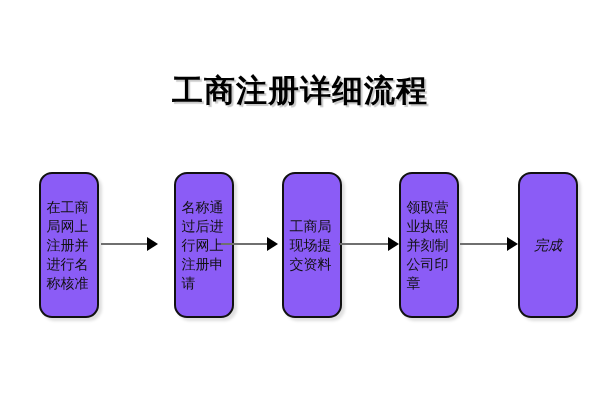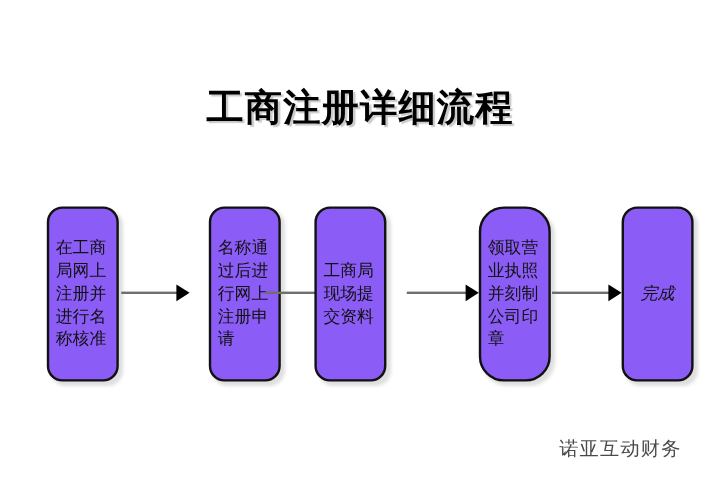--- a/index.html
+++ b/index.html
@@ -68,22 +68,22 @@
     letter-spacing: 0px;
   }
   .box-text.centered {
     text-align: center;
     width: 46px;
     font-style: italic;
   }
 
   .box-1 { left: 39px; }
   .box-2 { left: 158px; margin-left: 16px; }
-  .box-3 { left: 262px; }
-  .box-4 { left: 399px; border-radius: 21px; }
+  .box-3 { left: 282px; }
+  .box-4 { left: 399px; }
   .box-5 { left: 518px; }
 
   
   .connector {
     position: absolute;
     top: 237px;
     height: 15px;
   }
   .conn-line {
     position: absolute;
@@ -170,15 +170,14 @@
       <div class="conn-line"></div>
       <div class="conn-head"></div>
     </div>
 
     <div class="box box-5">
       <span class="box-text centered">完成</span>
     </div>
 
   </div>
 
-  <div class="watermark">诺亚互动财务</div>
 
 </div>
 
 </body></html>

